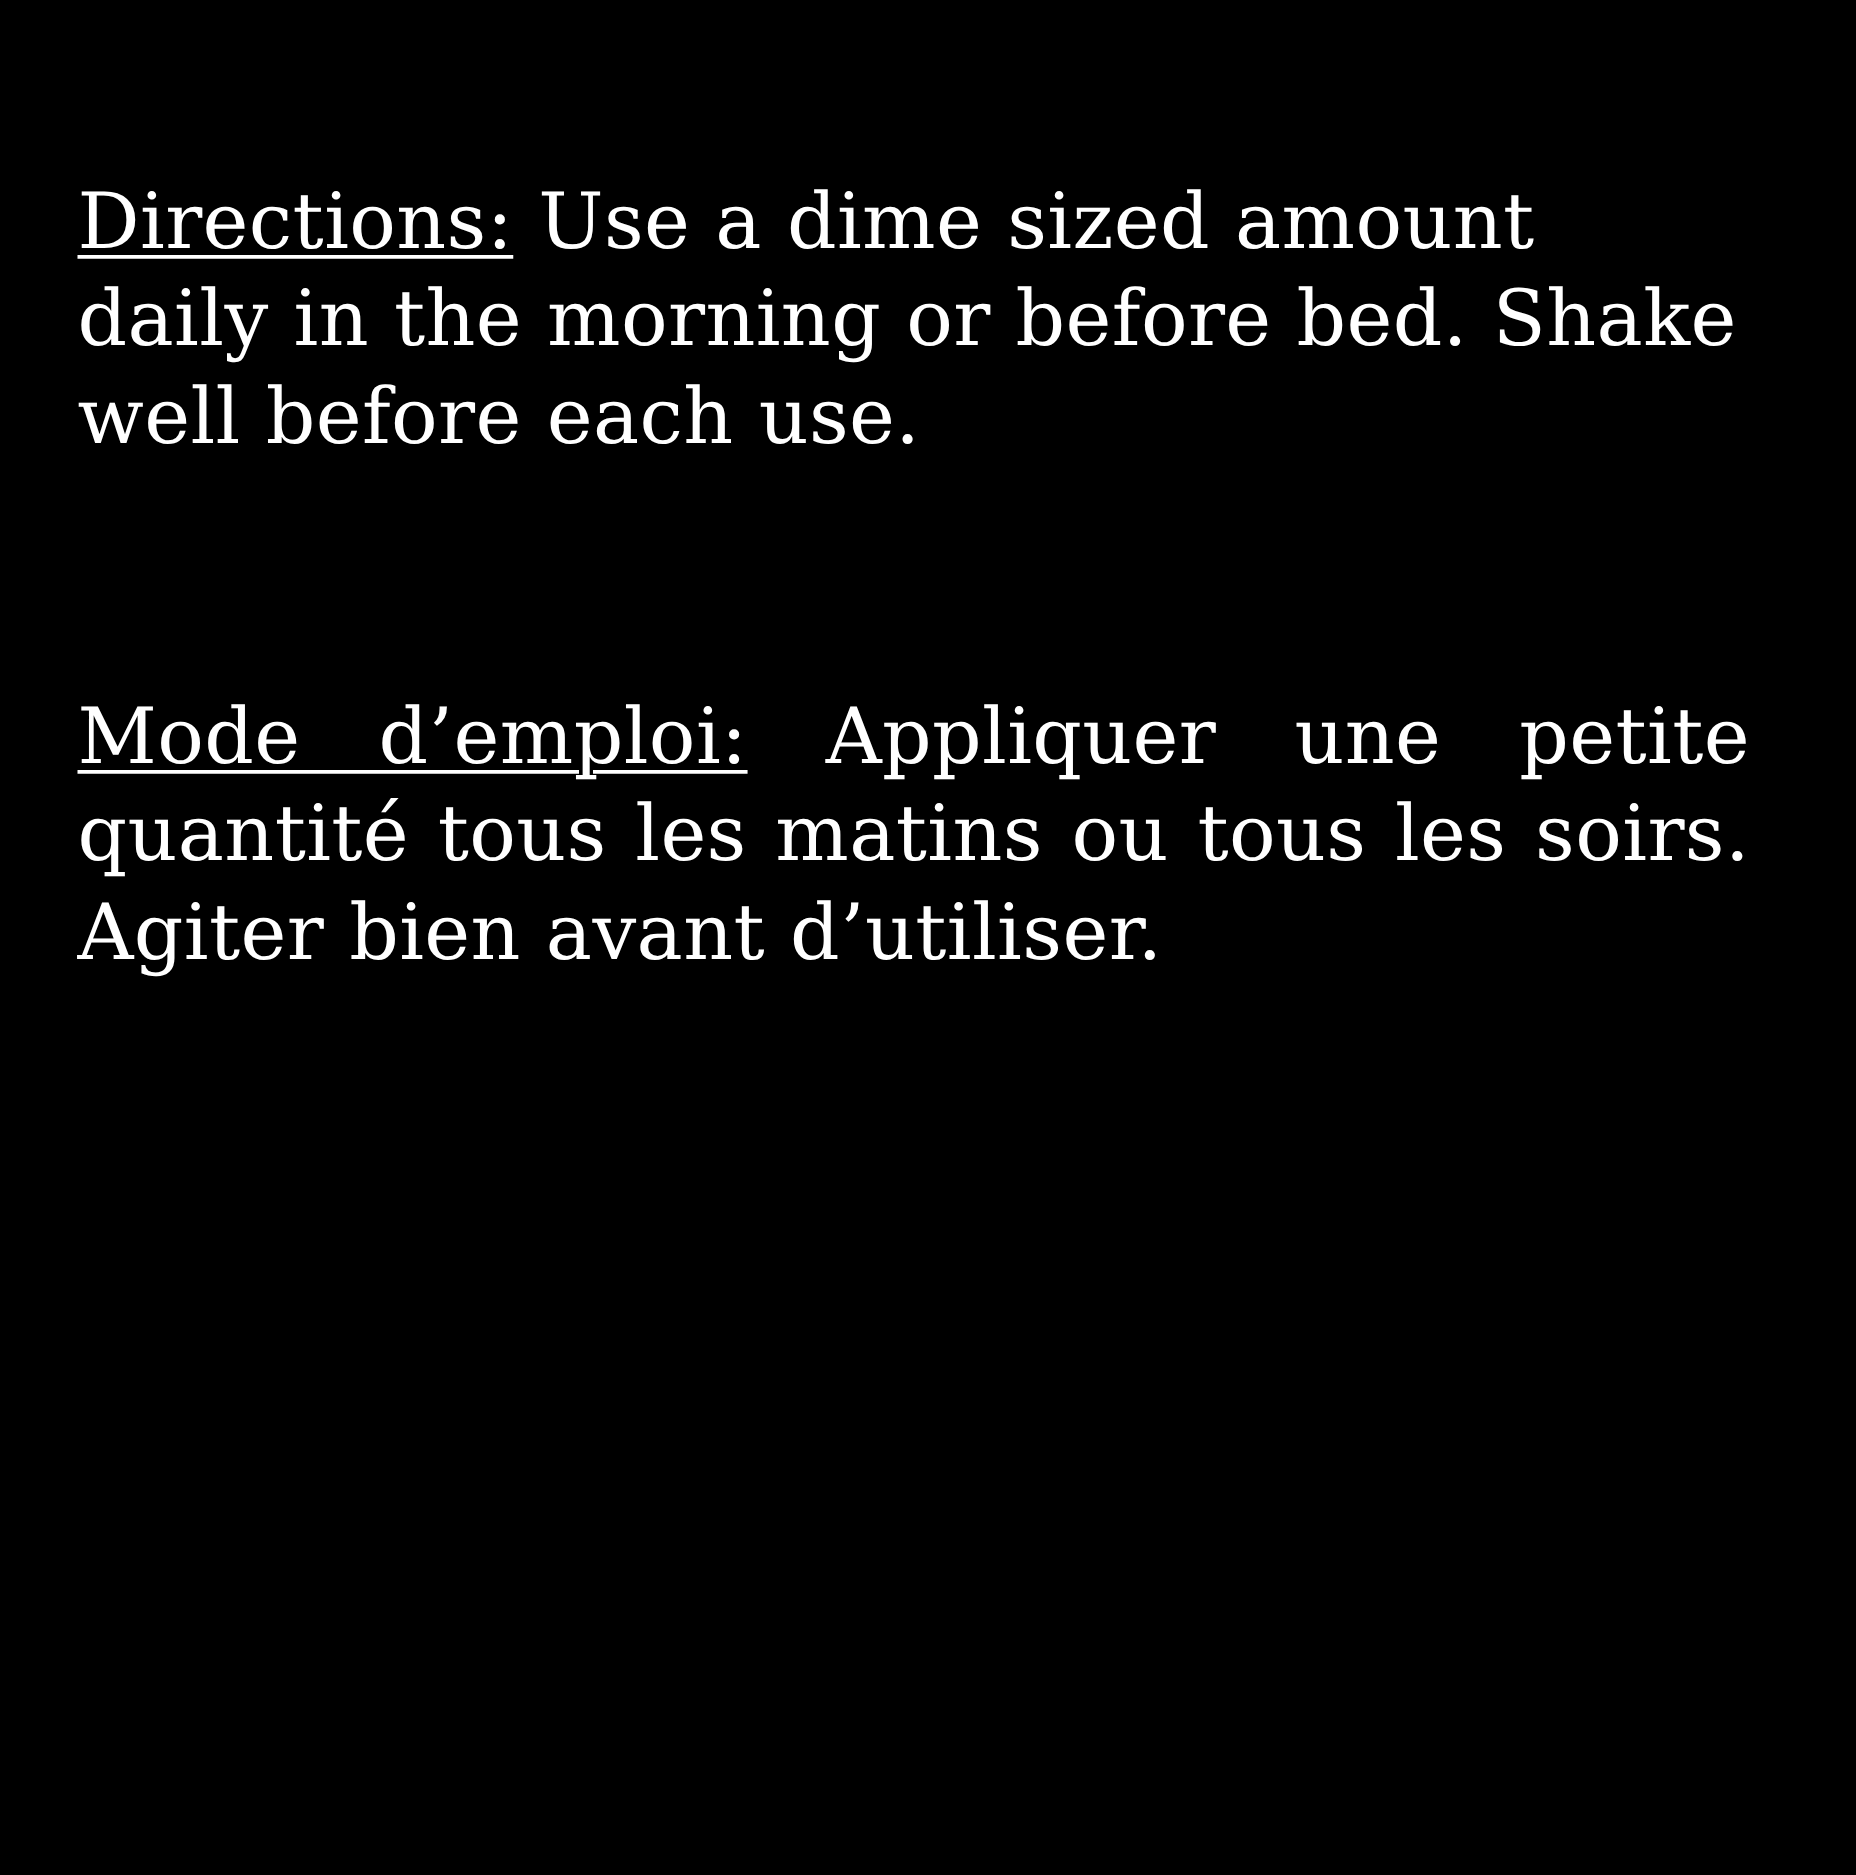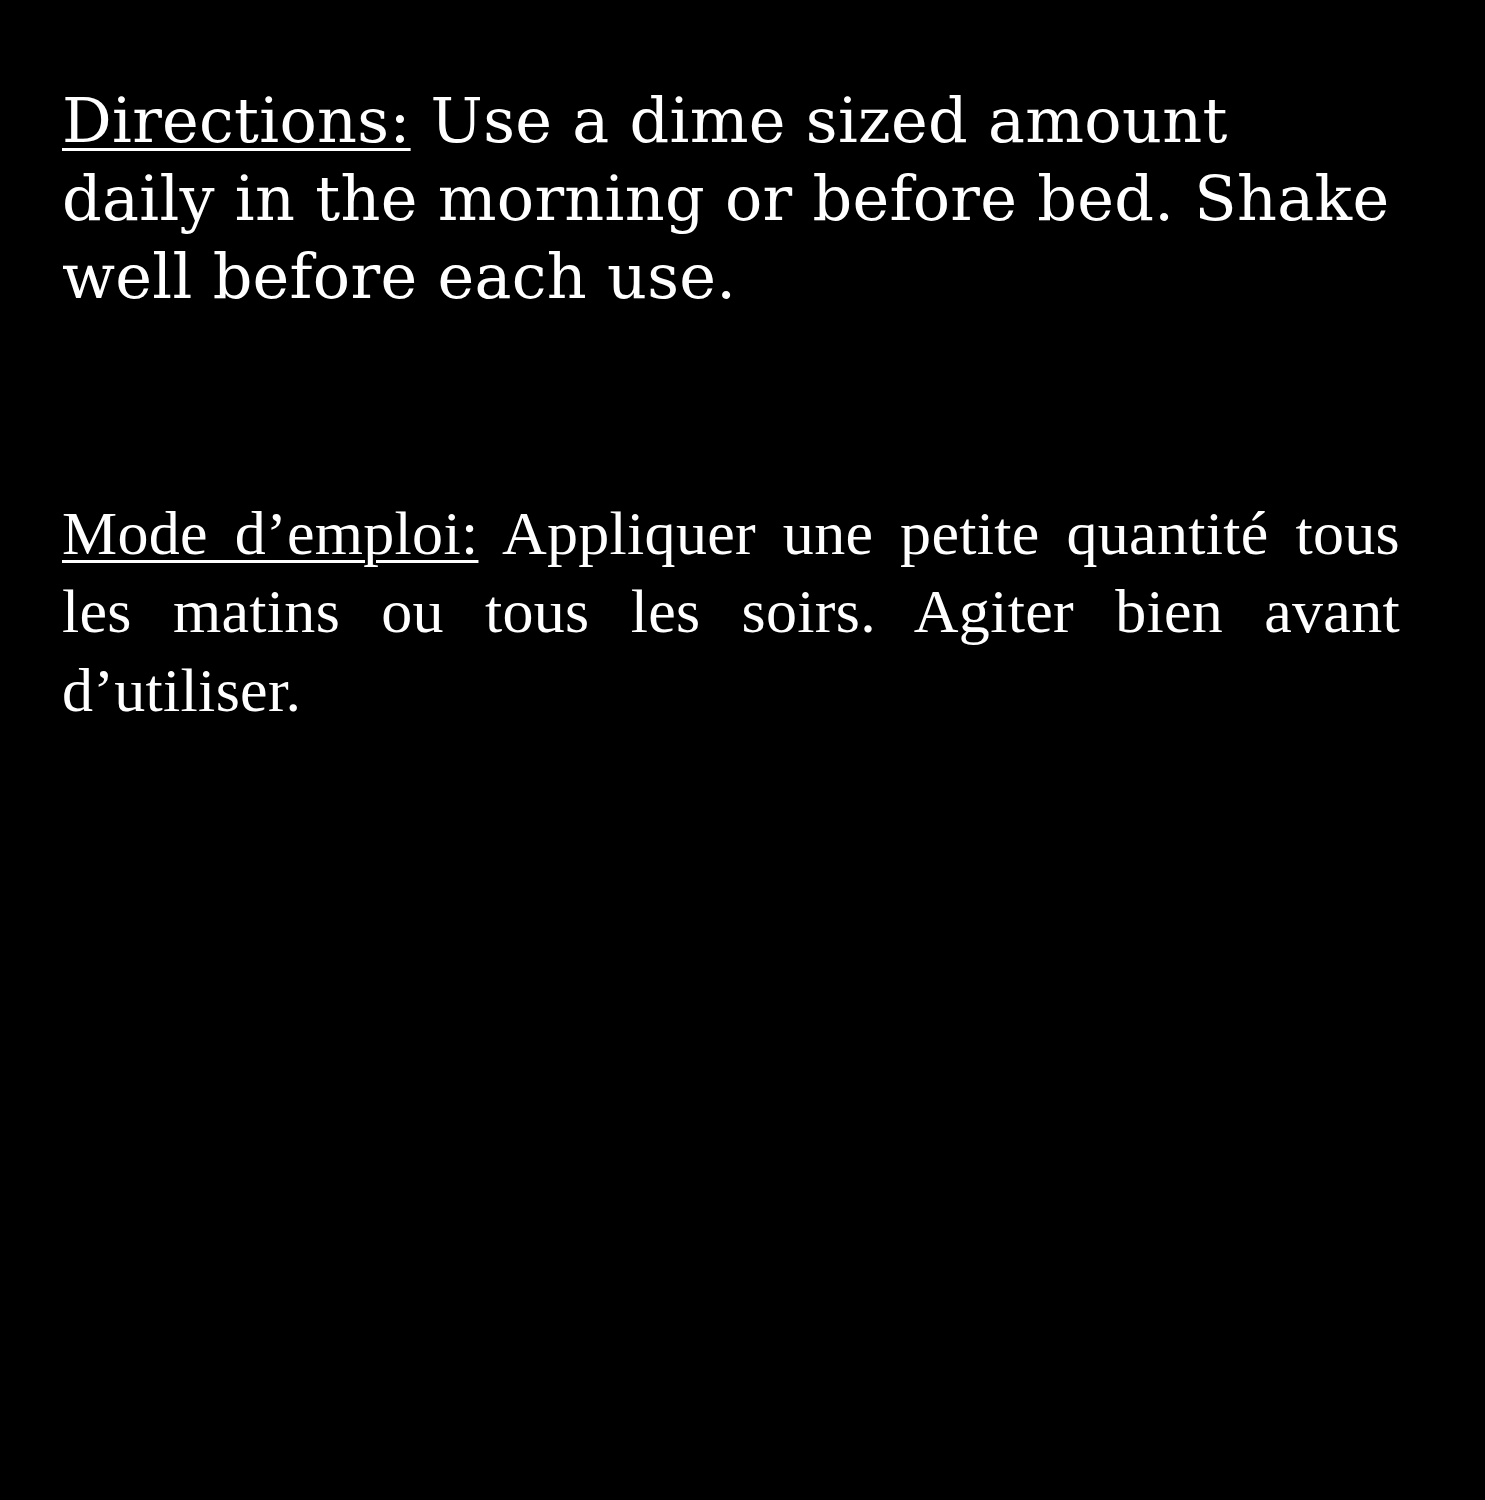--- a/index.html
+++ b/index.html
@@ -12,37 +12,36 @@
     height: 1500px;
     overflow: hidden;
     font-family: "DejaVu Serif", serif;
   }
   .page {
     position: relative;
     width: 1485px;
     height: 1396px;
     background: #000000;
     box-sizing: border-box;
-    padding: 20px 85px 0 62px;
+    padding: 76px 85px 0 62px;
   }
   .block {
     color: #ffffff;
     font-family: "DejaVu Serif", serif;
     font-size: 62px;
     line-height: 1.26;
     letter-spacing: 0.3px;
     -webkit-font-smoothing: antialiased;
   }
   .block.en {
     text-align: left;
   }
   .block.fr {
     text-align: justify;
     margin-top: 52px;
-    font-family: Liberation Serif, serif;
   }
   .lead {
     text-decoration: underline;
     text-underline-offset: 6px;
     text-decoration-thickness: 3px;
   }
   .spacer {
     height: 64px;
   }
 </style>

